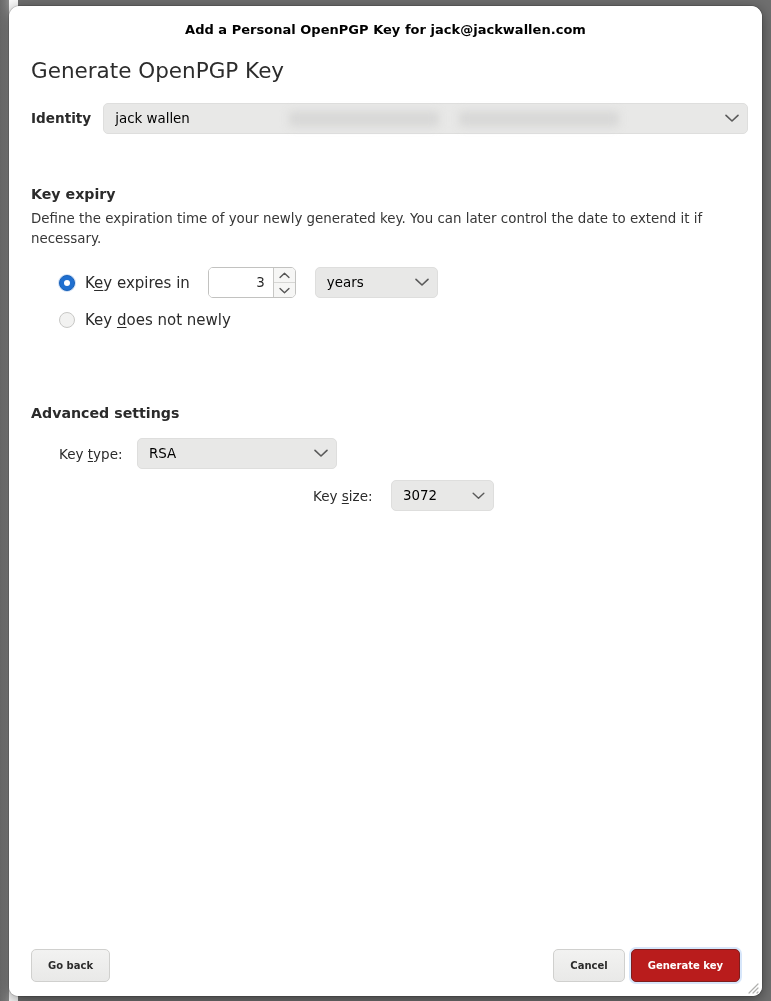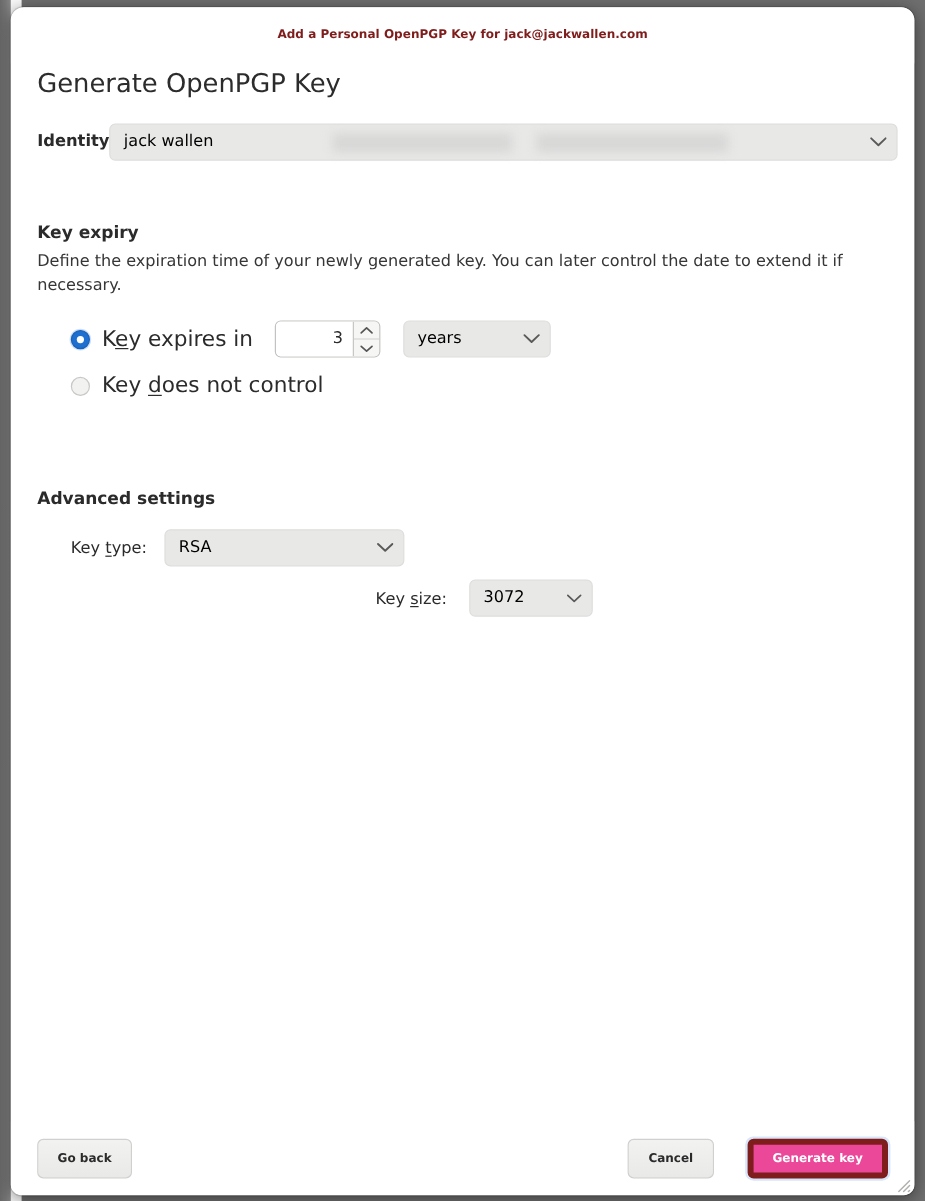--- a/index.html
+++ b/index.html
@@ -56,23 +56,23 @@
     height: 47px;
     flex: 0 0 47px;
     background: #ffffff;
     display: flex;
     align-items: center;
     justify-content: center;
     position: relative;
     border-radius: 11px 11px 0 0;
   }
   #headerbar .title {
-    font-size: 10px;
+    font-size: 13px;
     font-weight: bold;
-    color: #7f1d1d;
+    color: #000000;
     letter-spacing: 0.02px;
   }
 
   
   #content {
     flex: 1 1 auto;
     position: relative;
     padding: 0 14px;
     overflow: hidden;
   }
@@ -83,20 +83,21 @@
     font-weight: 400;
     margin: 6px 0 0 8px;
     line-height: 1.1;
   }
 
   
   .identity-row {
     display: flex;
     align-items: center;
     margin: 20px 0 0 8px;
+    gap: 12px;
   }
   .identity-label {
     font-size: 13.6px;
     font-weight: bold;
     color: #2b2b2b;
     white-space: nowrap;
   }
   .combo {
     background: #e8e8e7;
     border: 1px solid #dededd;
@@ -176,21 +177,21 @@
     width: 6px; height: 6px;
     margin: -3px 0 0 -3px;
     border-radius: 50%;
     background: #ffffff;
   }
   .radio.off {
     background: #f2f2f1;
     border: 1px solid #c8c8c6;
   }
   .radio-label {
-    font-size: 18px;
+    font-size: 15px;
     color: #2b2b2b;
     white-space: nowrap;
   }
   .mn { text-decoration: underline; text-underline-offset: 2px; }
 
   
   .spin {
     display: flex;
     align-items: stretch;
     height: 31px;
@@ -270,27 +271,27 @@
     align-items: center;
     justify-content: center;
     padding: 0 16px;
     cursor: default;
     border: 1px solid #d0d0ce;
     background: linear-gradient(to bottom, #f2f2f1, #e9e9e8);
     color: #2b2b2b;
     white-space: nowrap;
   }
   .btn.suggested {
-    background: #ec4899;
-    border: 5px solid #7f1d1d;
+    background: #b91c1c;
+    border: 1px solid #7f1d1d;
     color: #ffffff;
     box-shadow: 0 0 0 2px rgba(53,132,228,0.20);
   }
   #footer .spacer { flex: 1 1 auto; }
-  #footer .right-group { display: flex; gap: 28px; align-items: center; }
+  #footer .right-group { display: flex; gap: 6px; align-items: center; }
 
   
   #grip {
     position: absolute;
     right: 3px; bottom: 2px;
     width: 14px; height: 14px;
     pointer-events: none;
   }
   #grip svg { display: block; }
 </style>
@@ -364,21 +365,21 @@
             <span class="chev">
               <svg width="14" height="9" viewBox="0 0 14 9">
                   <path d="M1 1.3 L7 7 L13 1.3" fill="none" stroke="#5a5a5a" stroke-width="1.6" stroke-linecap="round" stroke-linejoin="round"></path>
                 </svg>
             </span>
           </div>
         </div>
 
         <div class="radio-row" style="margin-top:13px;">
           <span class="radio off"></span>
-          <span class="radio-label"><span>Key </span><span class="mn">d</span><span>oes not control</span></span>
+          <span class="radio-label"><span>Key </span><span class="mn">d</span><span>oes not newly</span></span>
         </div>
       </div>
 
       <div class="section" style="margin-top:76px;">
         <div class="sec-title">Advanced settings</div>
 
         <div class="field-row" style="margin-top:17px;">
           <span class="field-label"><span>Key </span><span class="mn">t</span><span>ype:</span></span>
           <div class="combo keytype">
             <span class="combo-text">RSA</span>

